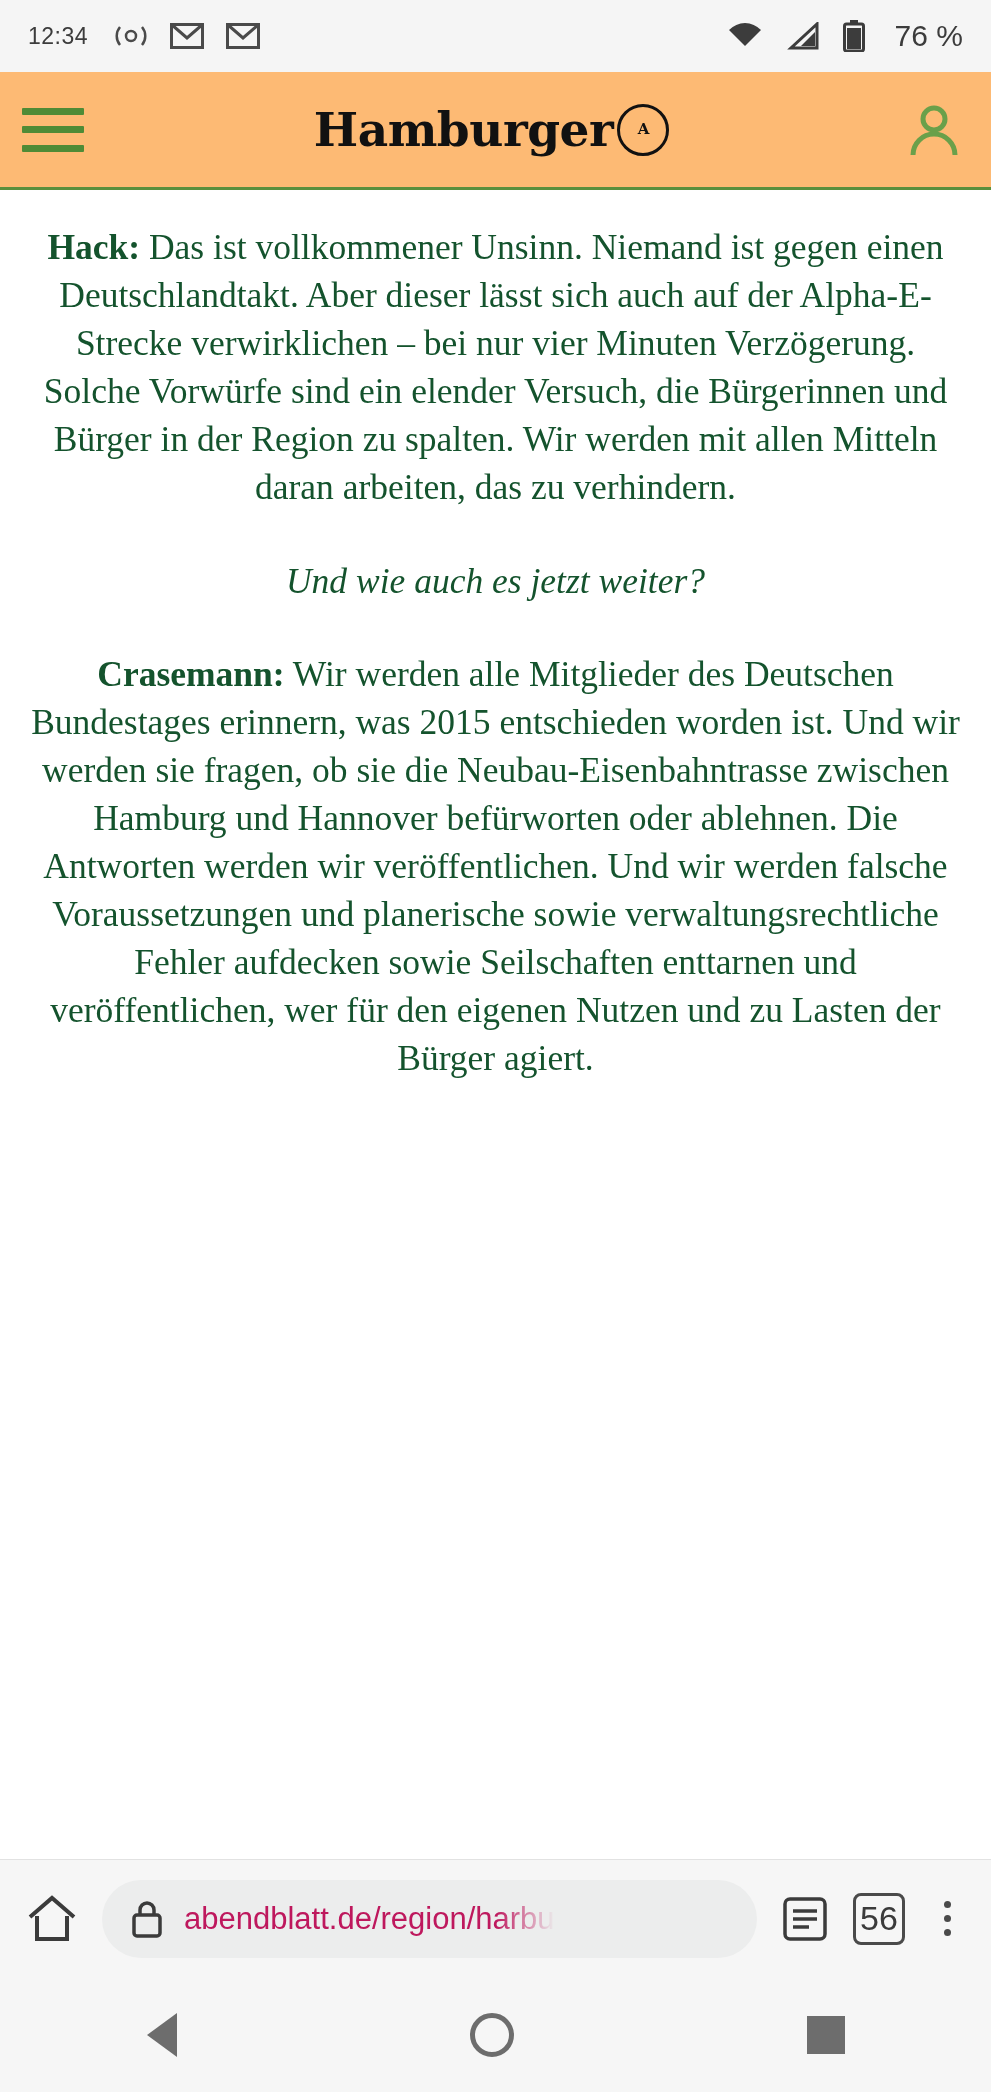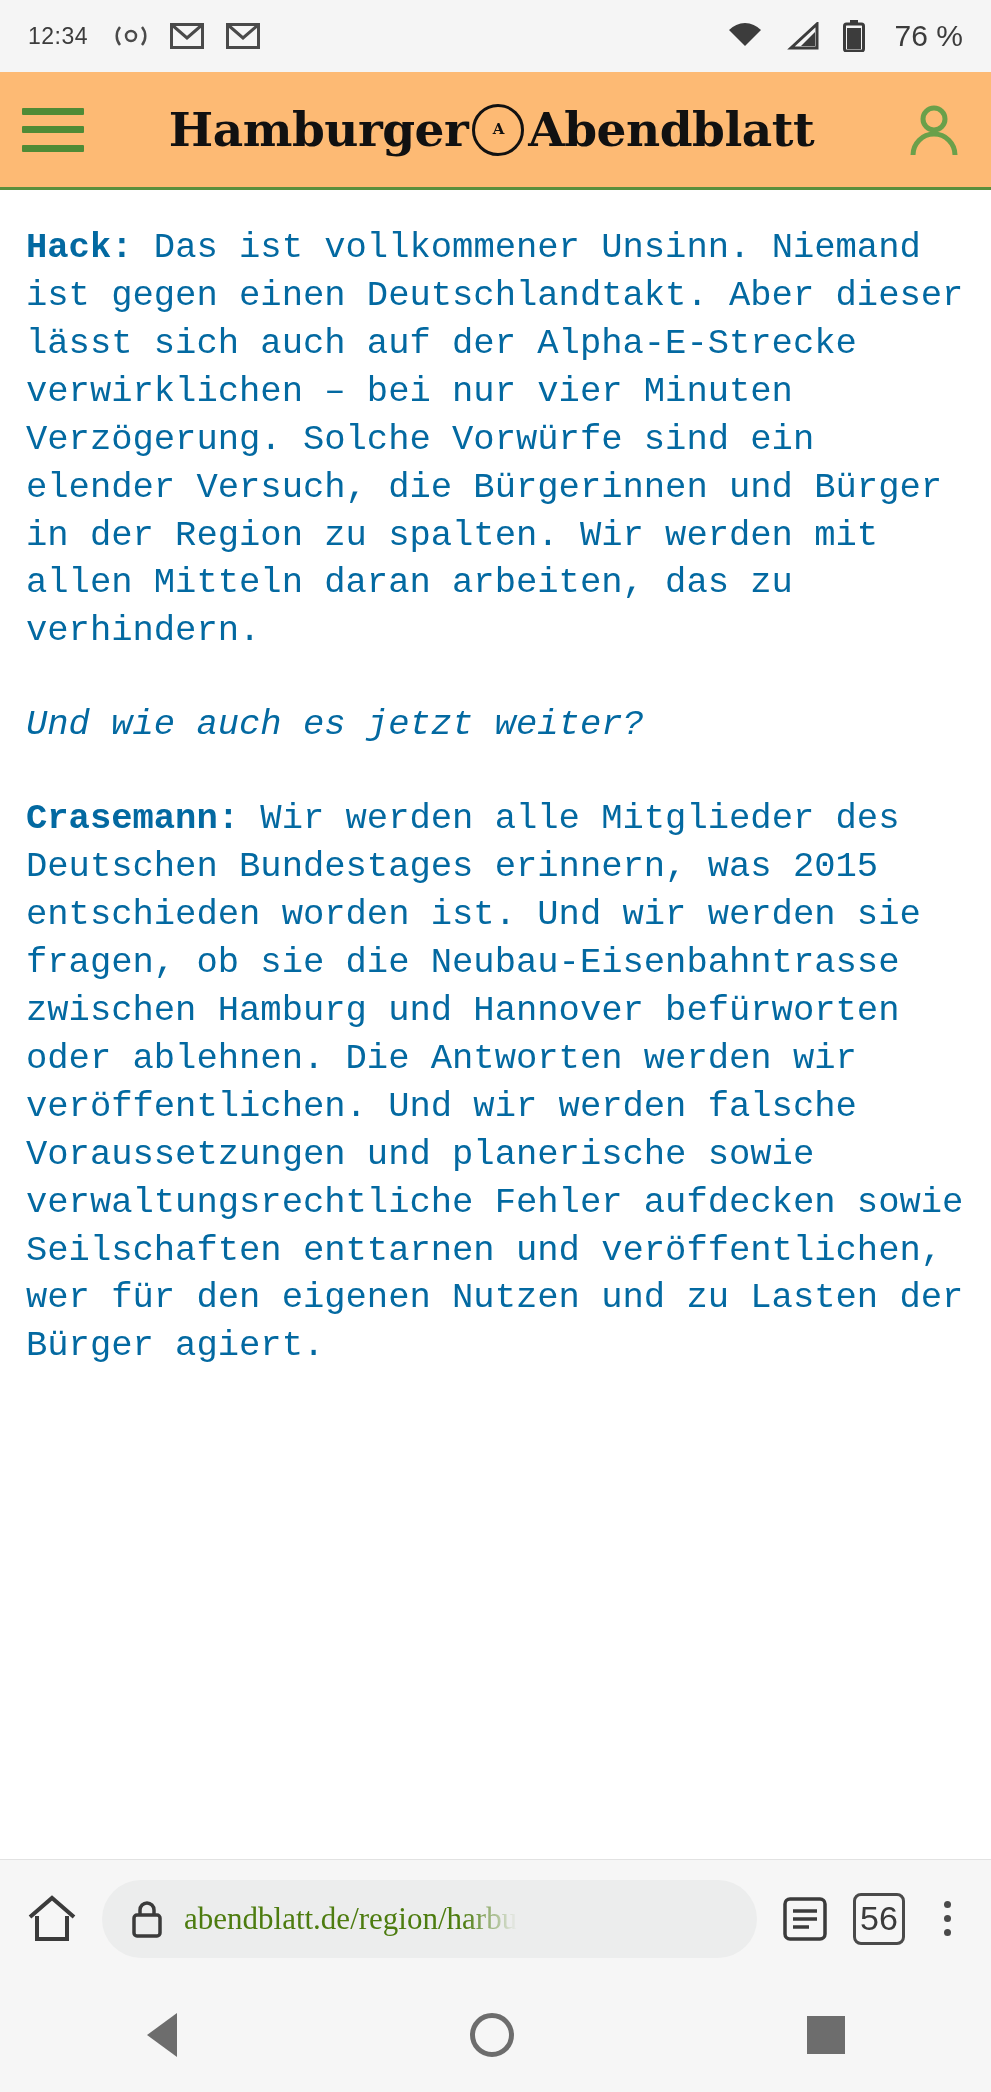--- a/index.html
+++ b/index.html
@@ -94,22 +94,23 @@
     font-size: 15px;
     font-family: "DejaVu Serif", serif;
     line-height: 1;
     flex: 0 0 auto;
   }
   .account-icon { width: 70px; display: flex; justify-content: center; }
 
   
   .article {
     padding: 34px 26px 0 26px;
-    font-family: Liberation Mono, monospace;
-    color: #0369a1;
+    font-family: Liberation Serif, serif;
+    color: #14532d;
+    text-align: center;
   }
   .article p {
     font-size: 35.5px;
     line-height: 1.35;
     margin-bottom: 46px;
   }
   .article p.question {
     font-style: italic;
   }
   .speaker { font-weight: bold; }
@@ -132,23 +133,23 @@
     height: 78px;
     background: #eceded;
     border-radius: 39px;
     display: flex;
     align-items: center;
     padding: 0 28px;
     gap: 20px;
     overflow: hidden;
   }
   .url-text {
-    font-family: Liberation Serif, serif;
+    font-family: Liberation Sans, sans-serif;
     font-size: 31px;
-    color: #4d7c0f;
+    color: #be185d;
     white-space: nowrap;
     overflow: hidden;
     -webkit-mask-image: linear-gradient(to right, #000 84%, transparent 100%);
     mask-image: linear-gradient(to right, #000 84%, transparent 100%);
   }
   .tab-count {
     width: 52px; height: 52px;
     border: 3px solid #4a4a4a;
     border-radius: 8px;
     display: flex; align-items: center; justify-content: center;
@@ -239,21 +240,20 @@
 
 <div class="site-header">
   <div class="hamburger">
     <span></span>
     <span></span>
     <span></span>
   </div>
   <div class="masthead">
     <span>Hamburger</span>
     <span class="masthead-crest">A</span>
-    <span>Abendblatt</span>
   </div>
   <div class="account-icon">
     <svg class="icon-svg" width="58" height="58" viewBox="0 0 58 58">
       <circle cx="29" cy="18" r="11" fill="none" stroke="#6aa04a" stroke-width="5"></circle>
       <path d="M8 54 A21 21 0 0 1 50 54" fill="none" stroke="#6aa04a" stroke-width="5"></path>
     </svg>
   </div>
 </div>
 
 <div class="article">

